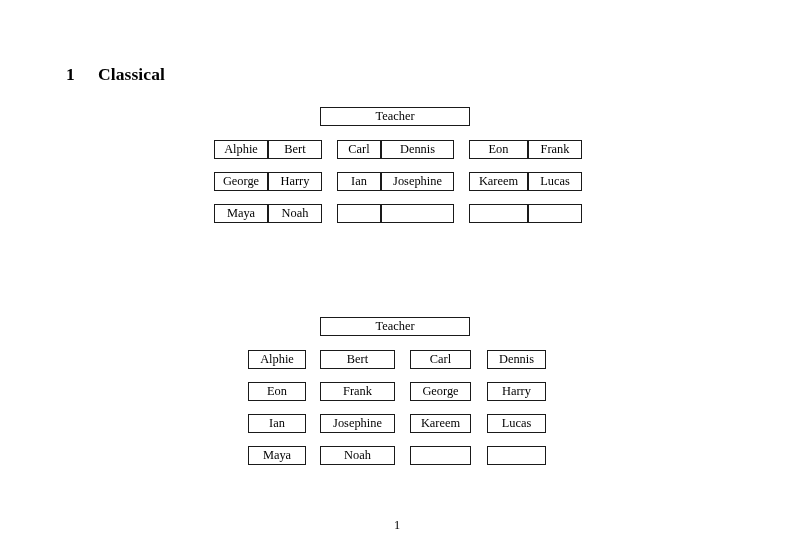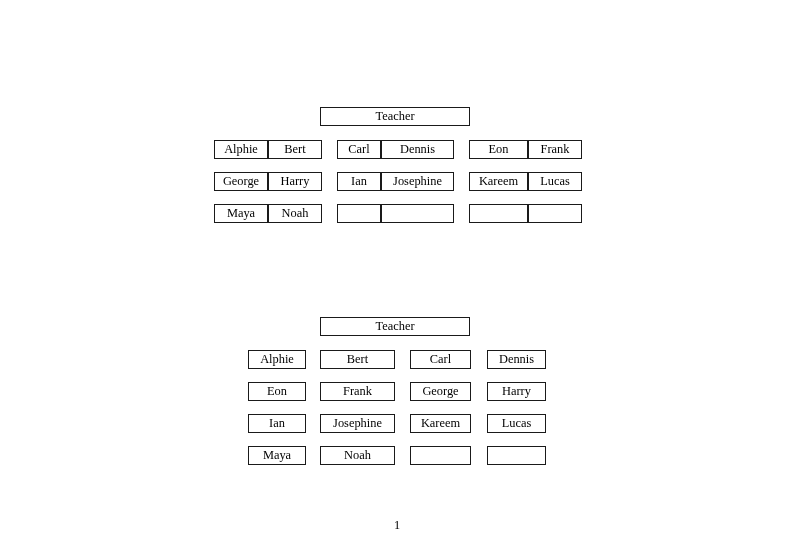--- a/index.html
+++ b/index.html
@@ -122,20 +122,23 @@
     width: 794px;
     text-align: center;
     font-size: 12.4px;
   }
 </style>
 </head>
 <body>
 
 <div class="page">
 
+  <div class="section-heading" id="heading-classical">
+    <span class="sec-num">1</span><span>Classical</span>
+  </div>
 
   <div class="cell teacher-box" id="teacher-classical">Teacher</div>
 
   <div class="group-row cl-g1 cl-r1">
     <div class="cell c0">Alphie</div>
     <div class="cell c1">Bert</div>
   </div>
   <div class="group-row cl-g1 cl-r2">
     <div class="cell c0">George</div>
     <div class="cell c1">Harry</div>

